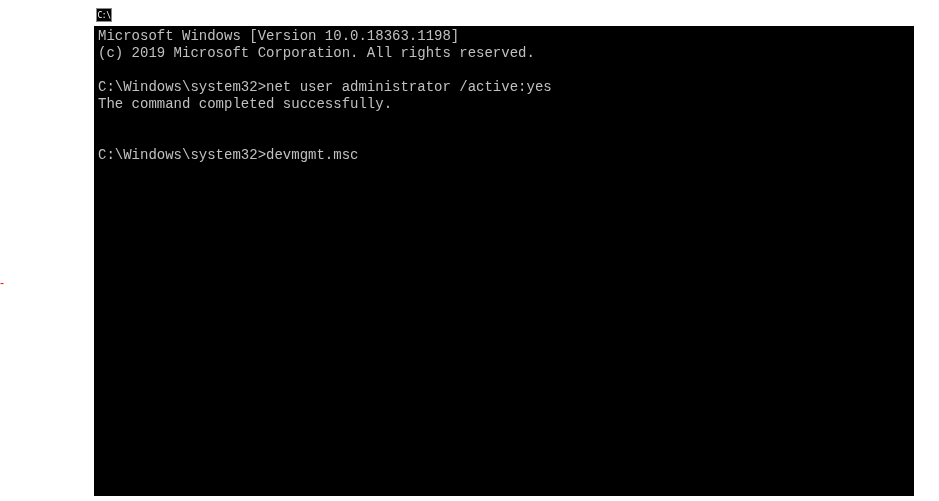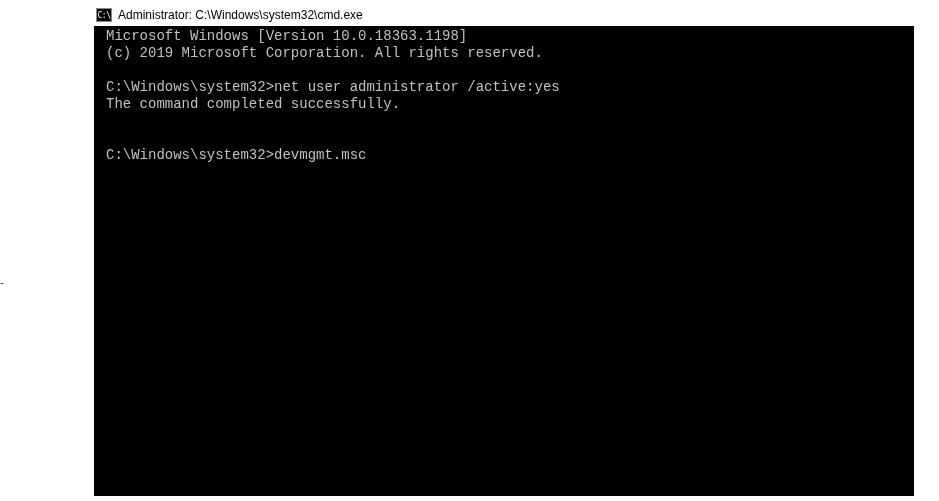--- a/index.html
+++ b/index.html
@@ -44,21 +44,21 @@
     .title-text {
       font-size: 12px;
       color: #000;
     }
     .terminal {
       background: #000;
       color: #c0c0c0;
       font-family: Consolas, "Courier New", monospace;
       font-size: 14px;
       line-height: 17px;
-      padding: 2px 12px;
+      padding: 2px 4px;
       height: 470px;
       white-space: pre;
       overflow: hidden;
     }
     .prompt-line {
       display: inline;
     }
     .stray-mark {
       position: absolute;
       left: 0px;
@@ -69,21 +69,20 @@
       font-size: 12px;
       line-height: 2px;
     }
   </style>
 </head>
 <body>
 
 <div class="window">
   <div class="titlebar">
     <span class="title-icon">C:\</span>
-    <span class="title-text">Administrator: C:\Windows\system32\cmd.exe</span>
   </div>
   <div class="terminal"><span>Microsoft Windows [Version 10.0.18363.1198]</span>
 <span>(c) 2019 Microsoft Corporation. All rights reserved.</span>
 <span></span>
 <span class="prompt-line"><span>C:\Windows\system32&gt;</span><span>net user administrator /active:yes</span></span>
 <span>The command completed successfully.</span>
 <span></span>
 <span></span>
 <span class="prompt-line"><span>C:\Windows\system32&gt;</span><span>devmgmt.msc</span></span></div>
 </div>

